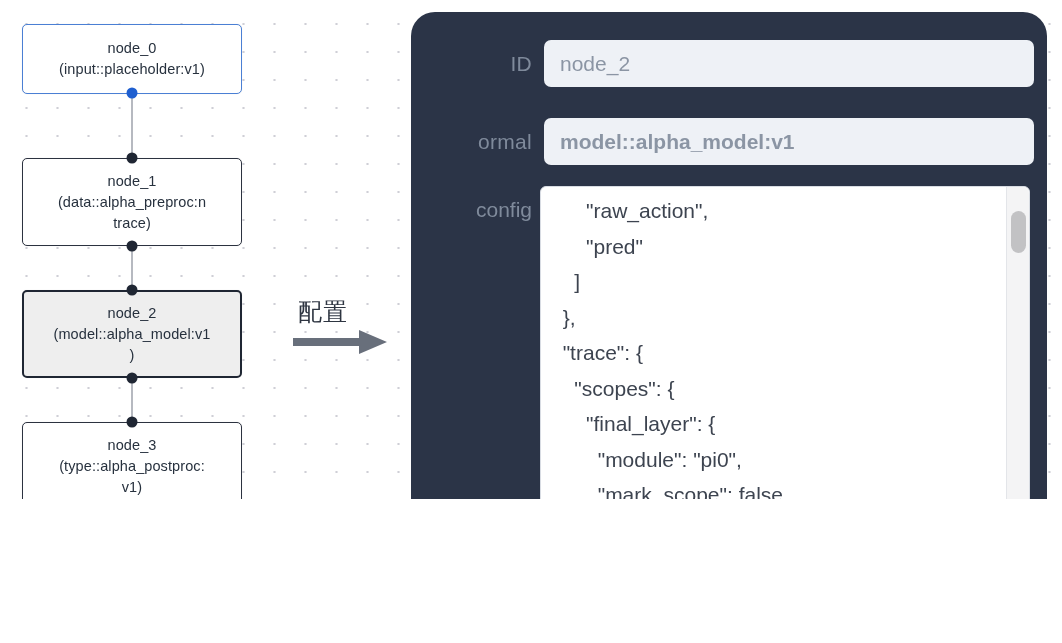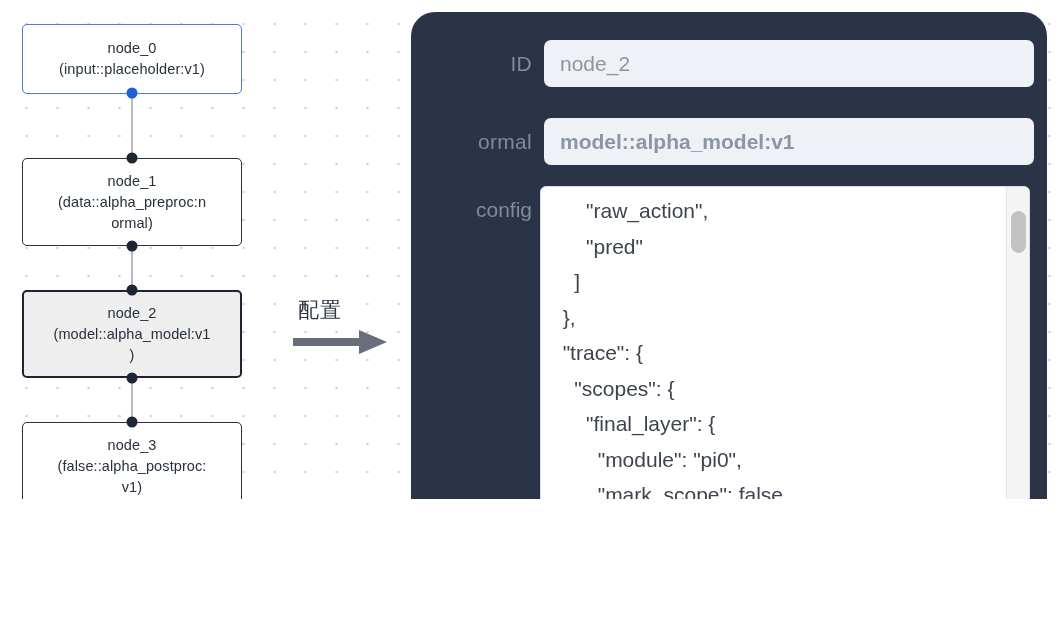--- a/index.html
+++ b/index.html
@@ -68,21 +68,21 @@
     width: 2px;
     background: #b6b9c0;
     transform: translateX(-50%);
   }
 
   
   #arrow-group { position: absolute; left: 293px; top: 298px; width: 100px; height: 58px; }
   #arrow-label {
     position: absolute;
     left: 5px; top: -2px;
-    font-size: 21px;
+    font-size: 24px;
     color: #2e3541;
     font-family: "DejaVu Sans", "Liberation Sans", sans-serif;
     letter-spacing: 1px;
   }
   #arrow-shape { position: absolute; left: 0; top: 31px; }
 
   
   #panel {
     position: absolute;
     left: 411px; top: 12px;
@@ -219,36 +219,36 @@
 
     <div class="node input" style="left:22px; top:24px; width:220px; height:70px;">
       <span class="nlabel">node_0
 (input::placeholder:v1)</span>
     </div>
     <div class="handle blue" style="left:132px; top:93px;"></div>
 
     <div class="node" style="left:22px; top:158px; width:220px; height:88px;">
       <span class="nlabel">node_1
 (data::alpha_preproc:n
-ormal)</span>
+trace)</span>
     </div>
     <div class="handle" style="left:132px; top:158px;"></div>
     <div class="handle" style="left:132px; top:246px;"></div>
 
     <div class="node selected" style="left:22px; top:290px; width:220px; height:88px;">
       <span class="nlabel">node_2
 (model::alpha_model:v1
 )</span>
     </div>
     <div class="handle" style="left:132px; top:290px;"></div>
     <div class="handle" style="left:132px; top:378px;"></div>
 
     <div class="node" style="left:22px; top:422px; width:220px; height:89px;">
       <span class="nlabel">node_3
-(false::alpha_postproc:
+(type::alpha_postproc:
 v1)</span>
     </div>
     <div class="handle" style="left:132px; top:422px;"></div>
     <div class="handle" style="left:132px; top:511px;"></div>
 
     <div class="handle pink" style="left:132px; top:550px;"></div>
 
     <div id="arrow-group">
       <div id="arrow-label">配置</div>
       <svg id="arrow-shape" width="96" height="26" viewBox="0 0 96 26">

